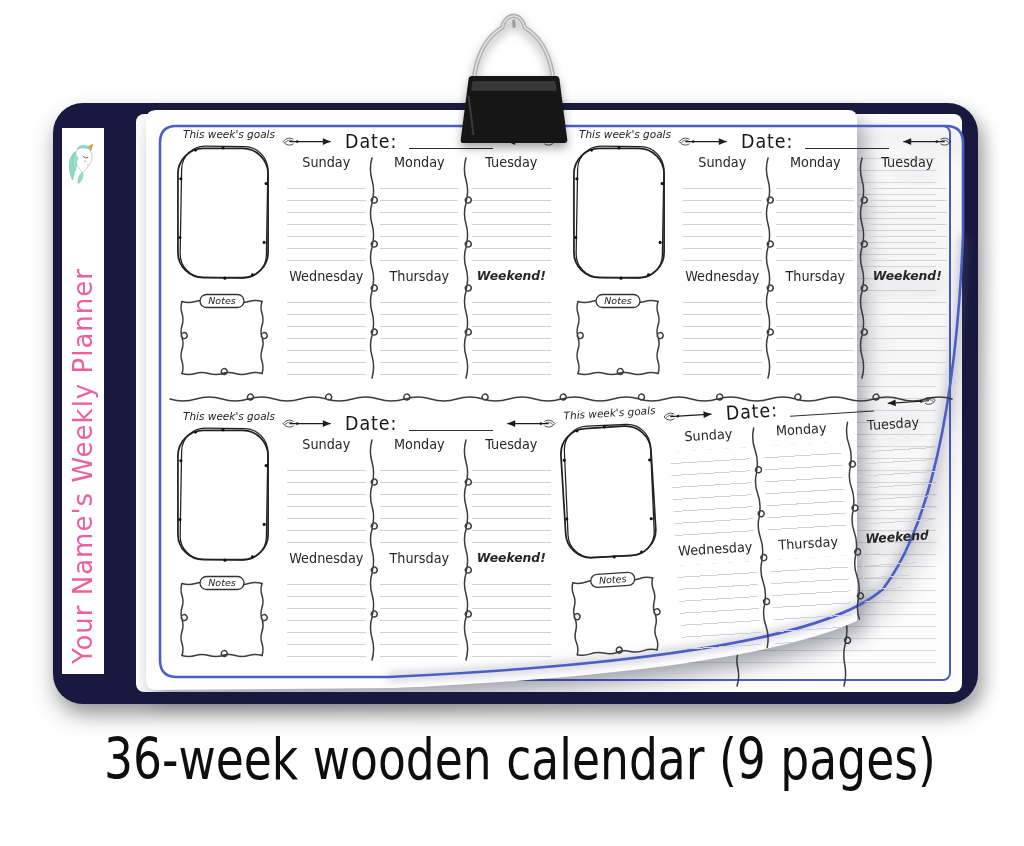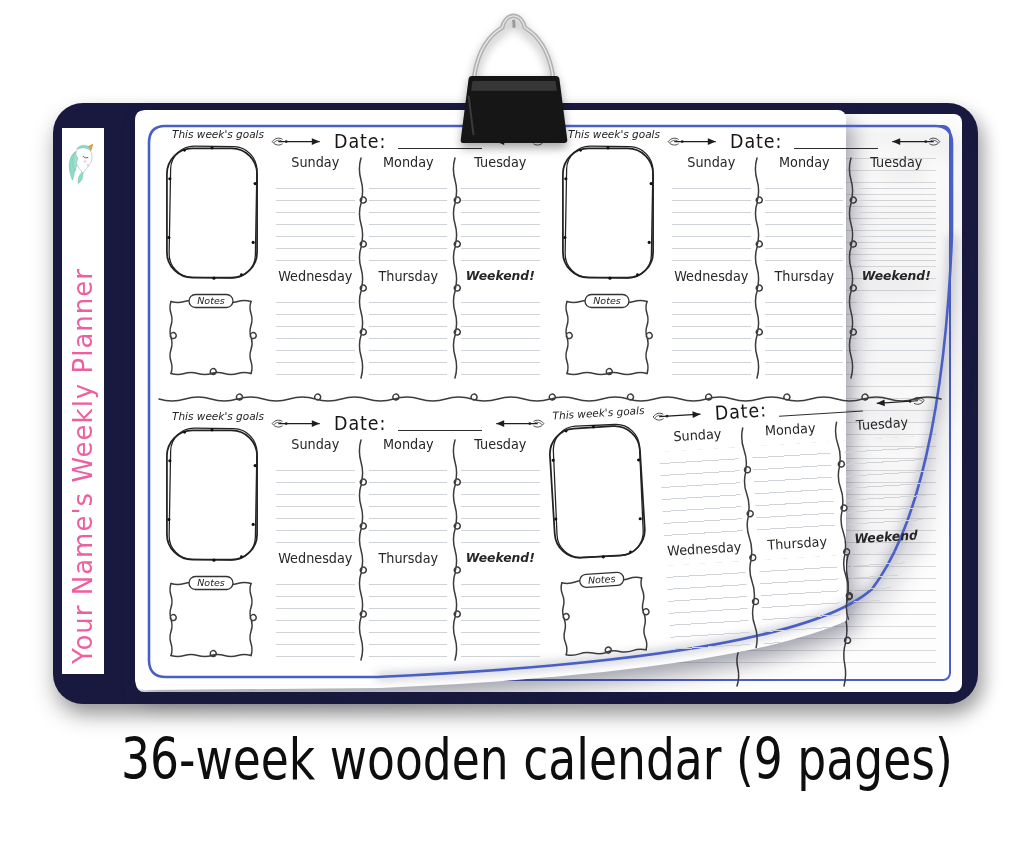--- a/index.html
+++ b/index.html
@@ -32,21 +32,21 @@
   }
   .under-border{position:absolute;inset:11px;border:2px solid #4a5fc6;border-radius:8px;}
   .under-lines{
     position:absolute;left:28px;right:26px;top:44px;bottom:20px;
     background:repeating-linear-gradient(to bottom,#d6d6d6 0 1px,transparent 1px 12px);
     opacity:.85;
   }
   .under-doodles{position:absolute;inset:0;}
   
   .page-wrap{
-    position:absolute;left:135px;top:110px;width:711px;height:580px;z-index:3;
+    position:absolute;left:146px;top:110px;width:711px;height:580px;z-index:3;
     filter:drop-shadow(7px 11px 10px rgba(25,25,55,.38));
   }
   .page{
     position:absolute;inset:0;background:#ffffff;border-radius:8px;
     clip-path:path("M 10 0 L 820 0 Q 830 0 830 10 L 830 128 C 823 306 794 428 748 488 C 688 544 468 568 246 578 L 10 580 Q 0 580 0 570 L 0 10 Q 0 0 10 0 Z");
   }
   .page-border-svg{position:absolute;inset:0;pointer-events:none;}
   
   .week-slot{position:absolute;width:392px;height:258px;}
   .ws1{left:22px;top:18px;}
@@ -73,21 +73,21 @@
   .day-head.script{font-style:italic;font-weight:bold;font-size:13px;}
   .cell-lines{flex:1;margin:3px 7px 2px 7px;
     background:repeating-linear-gradient(to bottom,transparent 0 11px,#cfd2d6 11px 12px);}
   .col-div{position:absolute;top:28px;width:12px;height:224px;}
   .col-div.d1{left:86px;} .col-div.d2{left:180px;}
   .garland{position:absolute;left:20px;top:280px;width:790px;height:18px;}
   
   .clip{position:absolute;left:438px;top:2px;width:152px;height:150px;z-index:6;
     filter:drop-shadow(0 5px 5px rgba(0,0,0,.35));}
   
-  .caption{position:absolute;left:17px;right:0;top:726px;text-align:right;z-index:1;}
+  .caption{position:absolute;left:0;right:0;top:726px;text-align:right;z-index:1;}
   .caption span{display:inline-block;transform:scaleX(.8);font-size:57px;color:#0e0e0e;
     letter-spacing:0;white-space:nowrap;}
   .doodle{fill:none;stroke:#3c3c3c;stroke-width:1.5;stroke-linecap:round;}
 </style>
 </head>
 <body>
 
 <svg width="0" height="0" style="position:absolute">
   <defs>
     <symbol id="goals-frame-sym" viewBox="0 0 100 140">

